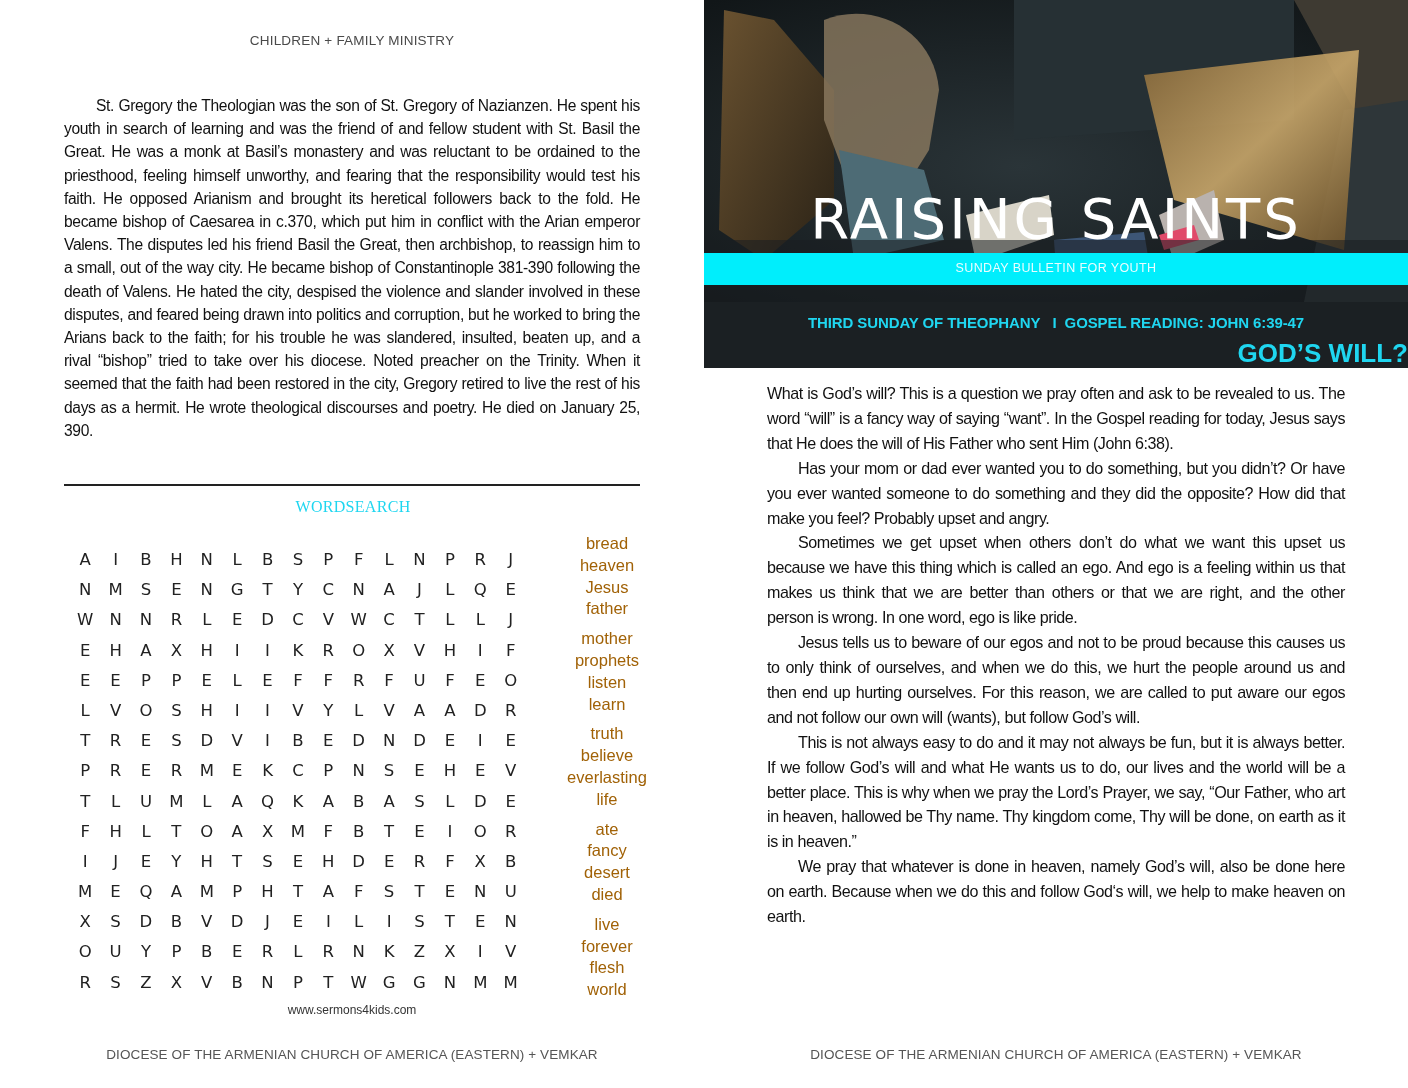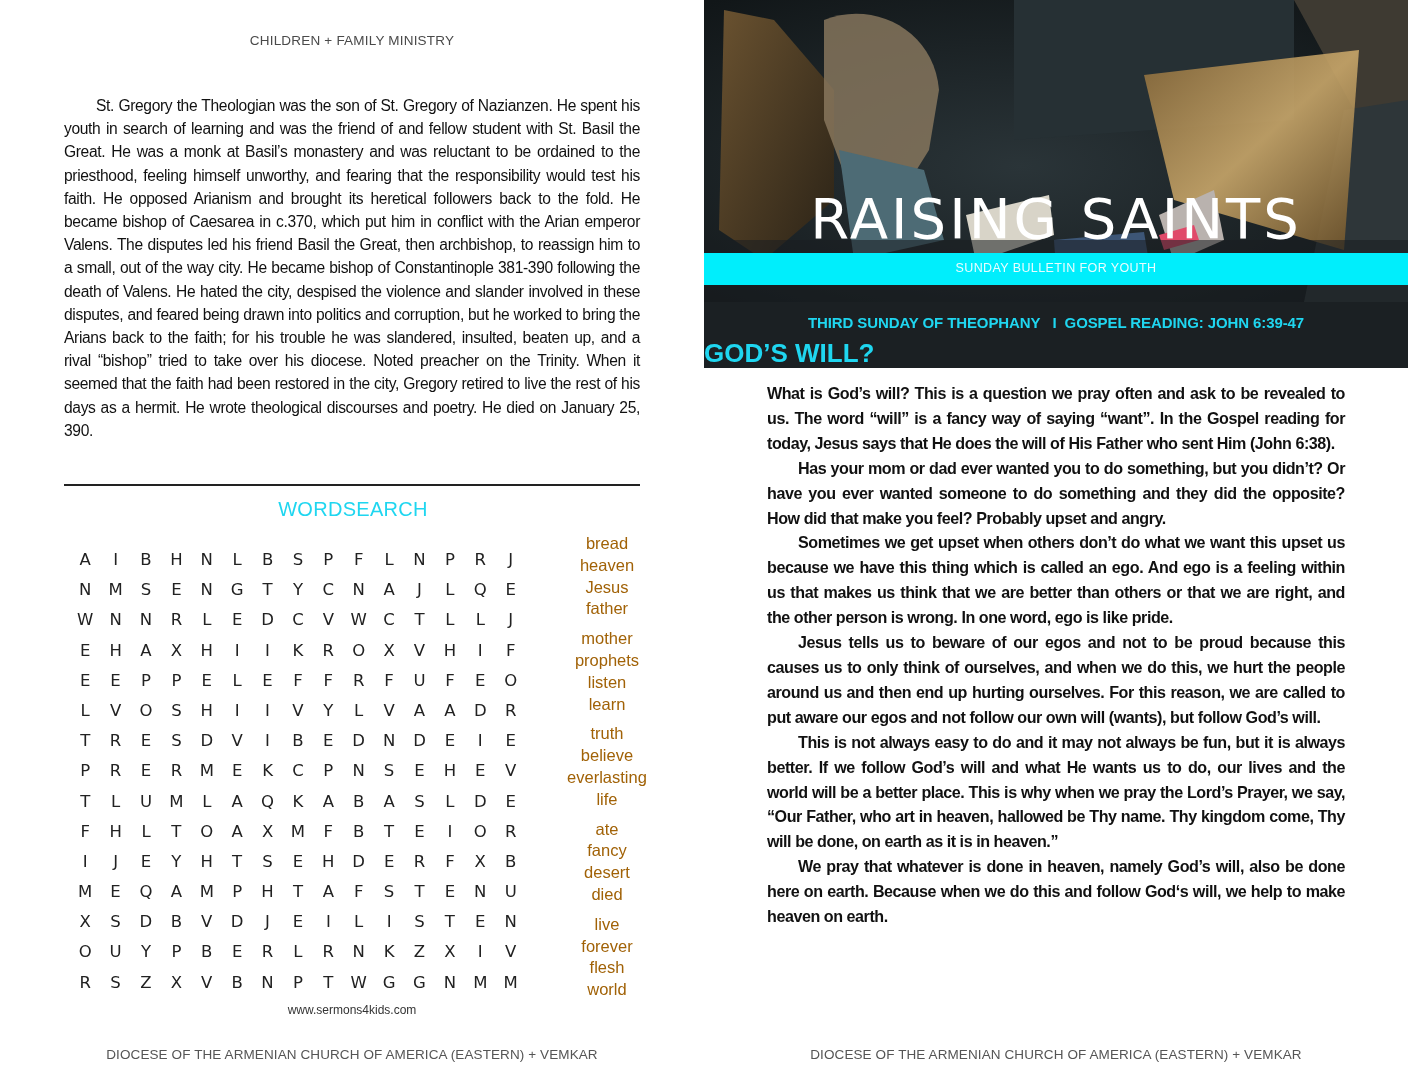--- a/index.html
+++ b/index.html
@@ -25,21 +25,21 @@
     font-stretch: condensed; letter-spacing: -0.35px;
   }
   .left-body p { text-indent: 32px; }
 
   .rule {
     position: absolute; top: 484px; left: 64px; width: 576px; height: 2px; background: #222;
   }
   .ws-title {
     position: absolute; top: 498px; left: 64px; width: 576px; text-align: center;
     padding-left: 0px;
-    font-size: 20px; color: #1fd6f0; letter-spacing: 0.3px;
+    font-size: 16px; color: #1fd6f0; letter-spacing: 0.3px; font-family: Liberation Serif, serif;
   }
   .ws-title span { position: relative; left: 1px; }
 
   .grid {
     position: absolute; top: 545px; left: 70px; width: 460px;
     display: grid; grid-template-columns: repeat(15, 30.4px);
     grid-auto-rows: 30.2px;
     font-family: "DejaVu Sans", sans-serif; font-size: 16.5px; color: #222;
   }
   .grid .cell { text-align: center; line-height: 30px; }
@@ -79,28 +79,27 @@
     position: absolute; top: 261px; left: 0; width: 704px; text-align: center;
     font-size: 12.5px; color: #e8fdff; letter-spacing: 0.4px;
   }
 
   .subtitle {
     position: absolute; top: 314px; left: 0; width: 704px; text-align: center; padding-left: 0;
     font-size: 15px; font-weight: bold; color: #1fd6f0; letter-spacing: -0.1px;
   }
   .subtitle span { position: relative; left: 0px; margin-top: 12px; }
   .right-title {
-    position: absolute; top: 338px; left: 0; width: 704px; text-align: left;
+    position: absolute; top: 338px; left: 0; width: 704px; text-align: right;
     font-size: 26px; font-weight: bold; color: #1fd6f0;
   }
   .right-body {
     position: absolute; top: 381px; left: 63px; width: 578px;
     font-size: 16.1px; line-height: 24.9px; text-align: justify; color: #111;
     letter-spacing: -0.45px;
-    font-weight: bold;
   }
   .right-body p.indent { text-indent: 31px; }
 </style>
 </head>
 <body>
 
 <div class="page page-left">
   <div class="kicker">CHILDREN + FAMILY MINISTRY</div>
   <div class="left-body">
     <p>St. Gregory the Theologian was the son of St. Gregory of Nazianzen. He spent his youth in search of learning and was the friend of and fellow student with St. Basil the Great. He was a monk at Basil’s monastery and was reluctant to be ordained to the priesthood, feeling himself unworthy, and fearing that the responsibility would test his faith. He opposed Arianism and brought its heretical followers back to the fold. He became bishop of Caesarea in c.370, which put him in conflict with the Arian emperor Valens. The disputes led his friend Basil the Great, then archbishop, to reassign him to a small, out of the way city. He became bishop of Constantinople 381-390 following the death of Valens. He hated the city, despised the violence and slander involved in these disputes, and feared being drawn into politics and corruption, but he worked to bring the Arians back to the faith; for his trouble he was slandered, insulted, beaten up, and a rival “bishop” tried to take over his diocese. Noted preacher on the Trinity.  When it seemed that the faith had been restored in the city, Gregory retired to live the rest of his days as a hermit. He wrote theological discourses and poetry.  He died on January 25, 390.</p>

